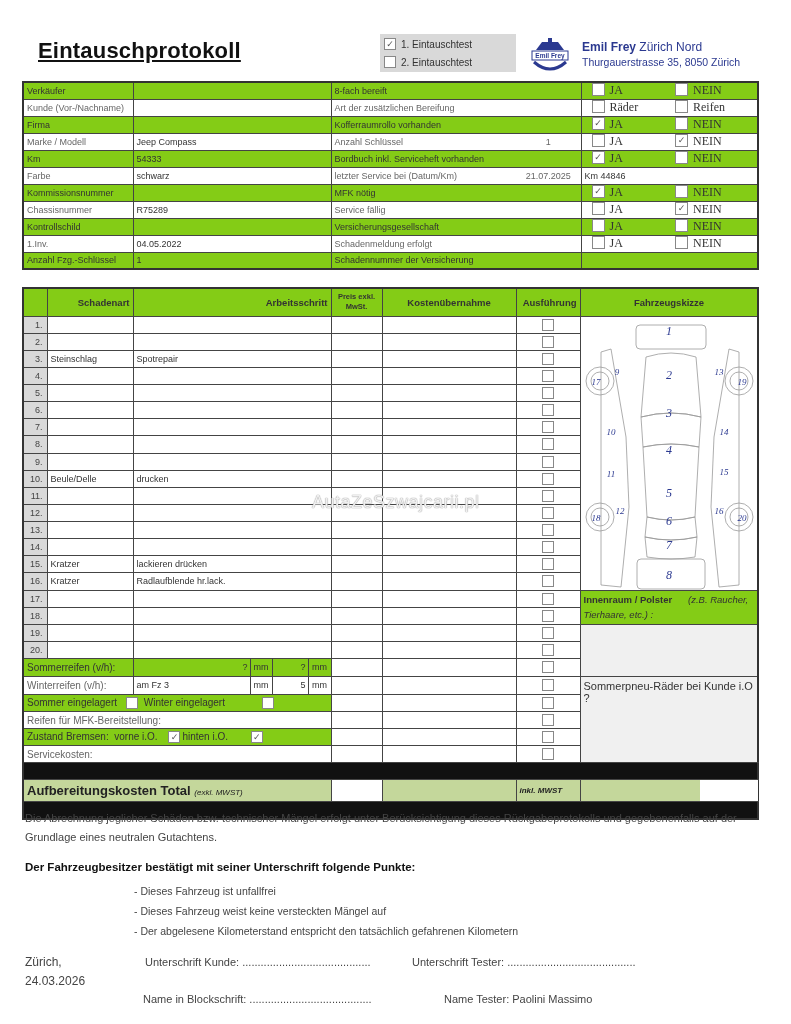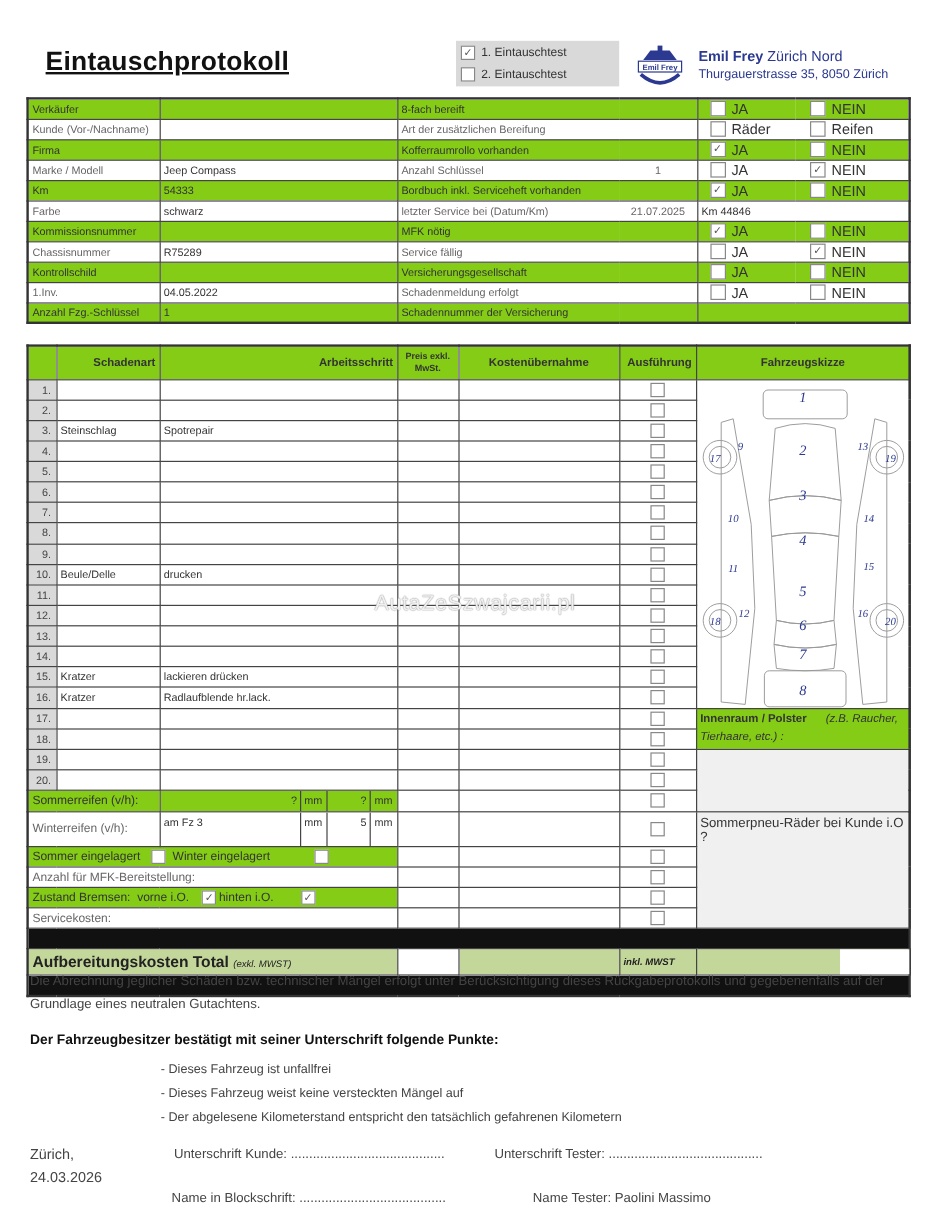--- a/index.html
+++ b/index.html
@@ -18,21 +18,21 @@
   table { border-collapse: collapse; position: absolute; table-layout: fixed; }
   td, th { border: 1px solid #444; font-size: 9px; padding: 0 3px; overflow: hidden; white-space: nowrap; }
   .blue { background: #84cc16; }
   .white { background: #fff; }
   .gray { background: #f0f0f0; }
   .green { background: #c4d79b; }
   .lbl-light { color: #666; }
 
   #top-table { left: 22px; top: 81px; width: 735px; border: 2px solid #333; }
   #top-table td { height: 17px; }
-  .ynwrap { display: flex; align-items: flex-start; font-size: 12px; color: #333; }
+  .ynwrap { display: flex; align-items: flex-start; font-size: 12px; color: #333; font-family: Liberation Serif, serif; }
   .ynwrap .cb { width: 13px; height: 13px; margin-right: 5px; }
 
   #dmg-table { left: 22px; top: 287px; width: 735px; border: 2px solid #333; }
   #dmg-table th { height: 28px; font-size: 9.5px; font-weight: bold; color: #333; text-align: right; }
   #dmg-table td { height: 17.1px; }
   .num { background: #d9d9d9; text-align: right; padding-right: 4px; color: #444; }
   .cbc { text-align: center; }
   .cbc .cb { margin: 0 auto; display: block; }
   .sketch { background: #fff; vertical-align: top; padding: 0; }
   .subhead { font-weight: bold; font-size: 9.5px; color: #333; }
@@ -543,21 +543,21 @@
         <td class="white"></td>
         <td class="white"></td>
         <td class="white cbc">
           <span class="cb"></span>
         </td>
         <td class="blue subhead">Bemerkungen:</td>
       </tr>
       <tr>
         <td colspan="2" class="white lbl-light" style="font-size:10px">Winterreifen (v/h):</td>
         <td class="white" style="padding:0">
-          <div style="display:flex;height:28px">
+          <div style="display:flex;height:17px">
             <div style="flex:1;padding-left:3px;border-right:1px solid #444;font-size:9px;line-height:17px">am Fz 3</div>
             <div style="width:22px;border-right:1px solid #444;font-size:9px;line-height:17px;text-align:center">mm</div>
             <div style="width:36px;text-align:right;padding-right:2px;border-right:1px solid #444;font-size:9px;line-height:17px">5</div>
             <div style="width:22px;font-size:9px;line-height:17px;text-align:center">mm</div>
           </div>
         </td>
         <td class="white"></td>
         <td class="white"></td>
         <td class="white cbc">
           <span class="cb"></span>
@@ -566,21 +566,21 @@
       </tr>
       <tr>
         <td colspan="3" class="blue" style="font-size:10px"><span>Sommer eingelagert</span> <span class="cb" style="vertical-align:middle;margin:0 6px"></span><span>Winter eingelagert</span> <span class="cb" style="vertical-align:middle;margin-left:34px"></span></td>
         <td class="white"></td>
         <td class="white"></td>
         <td class="white cbc">
           <span class="cb"></span>
         </td>
       </tr>
       <tr>
-        <td colspan="3" class="white lbl-light" style="font-size:10px">Anzahl für MFK-Bereitstellung:</td>
+        <td colspan="3" class="white lbl-light" style="font-size:10px">Reifen für MFK-Bereitstellung:</td>
         <td class="white"></td>
         <td class="white"></td>
         <td class="white cbc">
           <span class="cb"></span>
         </td>
       </tr>
       <tr>
         <td colspan="3" class="blue" style="font-size:10px"><span>Zustand Bremsen:</span>&nbsp;&nbsp;<span>vorne i.O.</span> <span class="cb" style="vertical-align:middle;margin:0 2px 0 8px">✓</span><span>hinten i.O.</span> <span class="cb" style="vertical-align:middle;margin-left:20px">✓</span></td>
         <td class="white"></td>
         <td class="white"></td>

